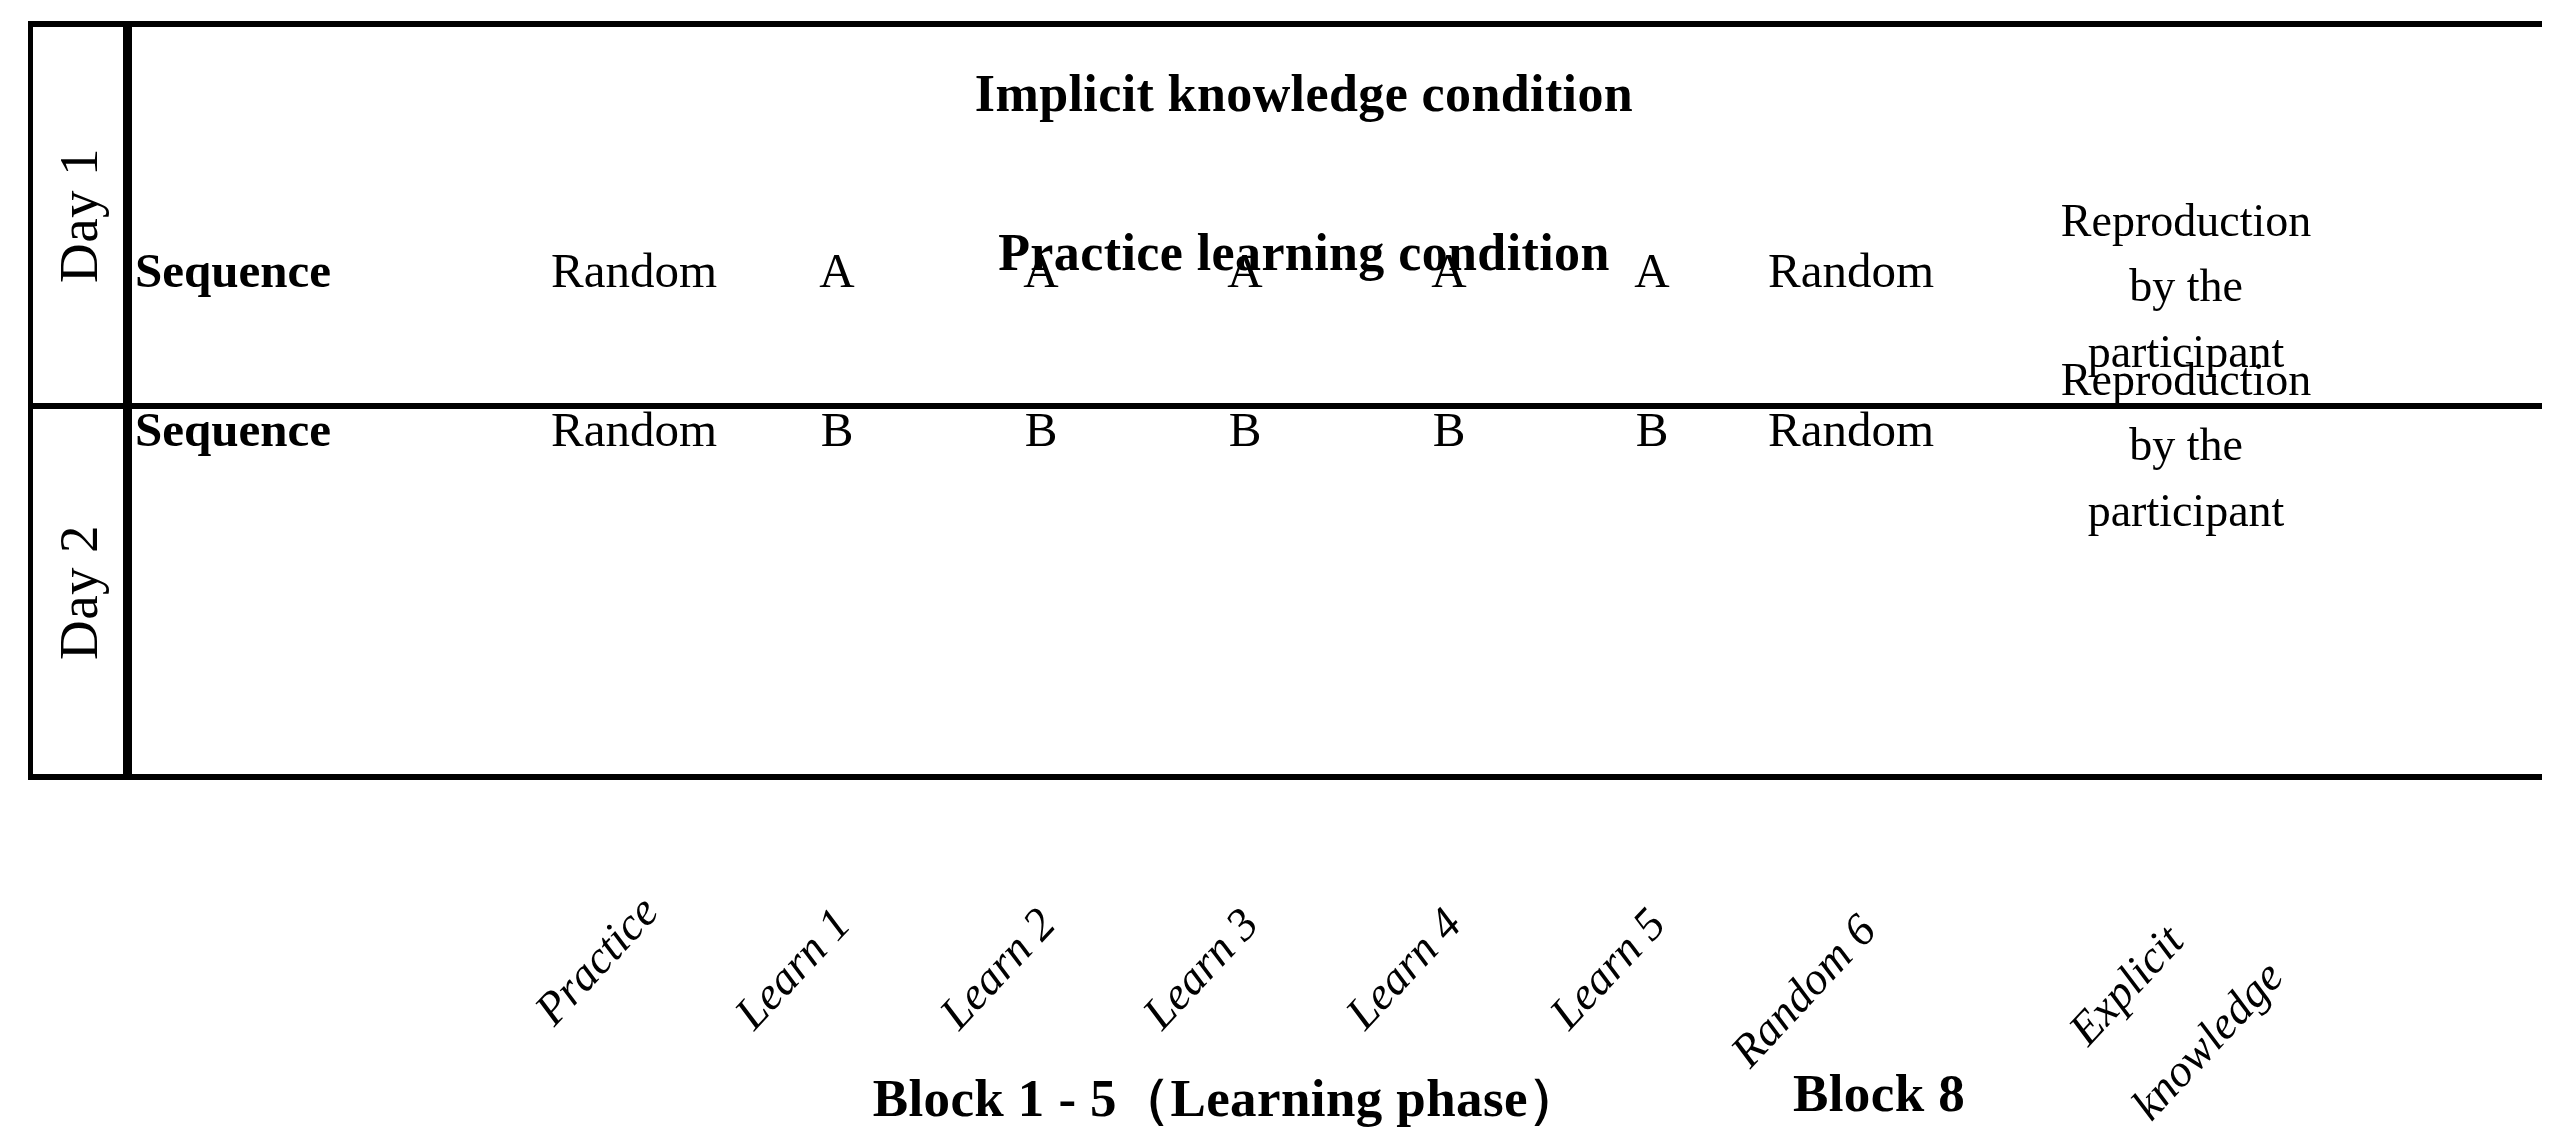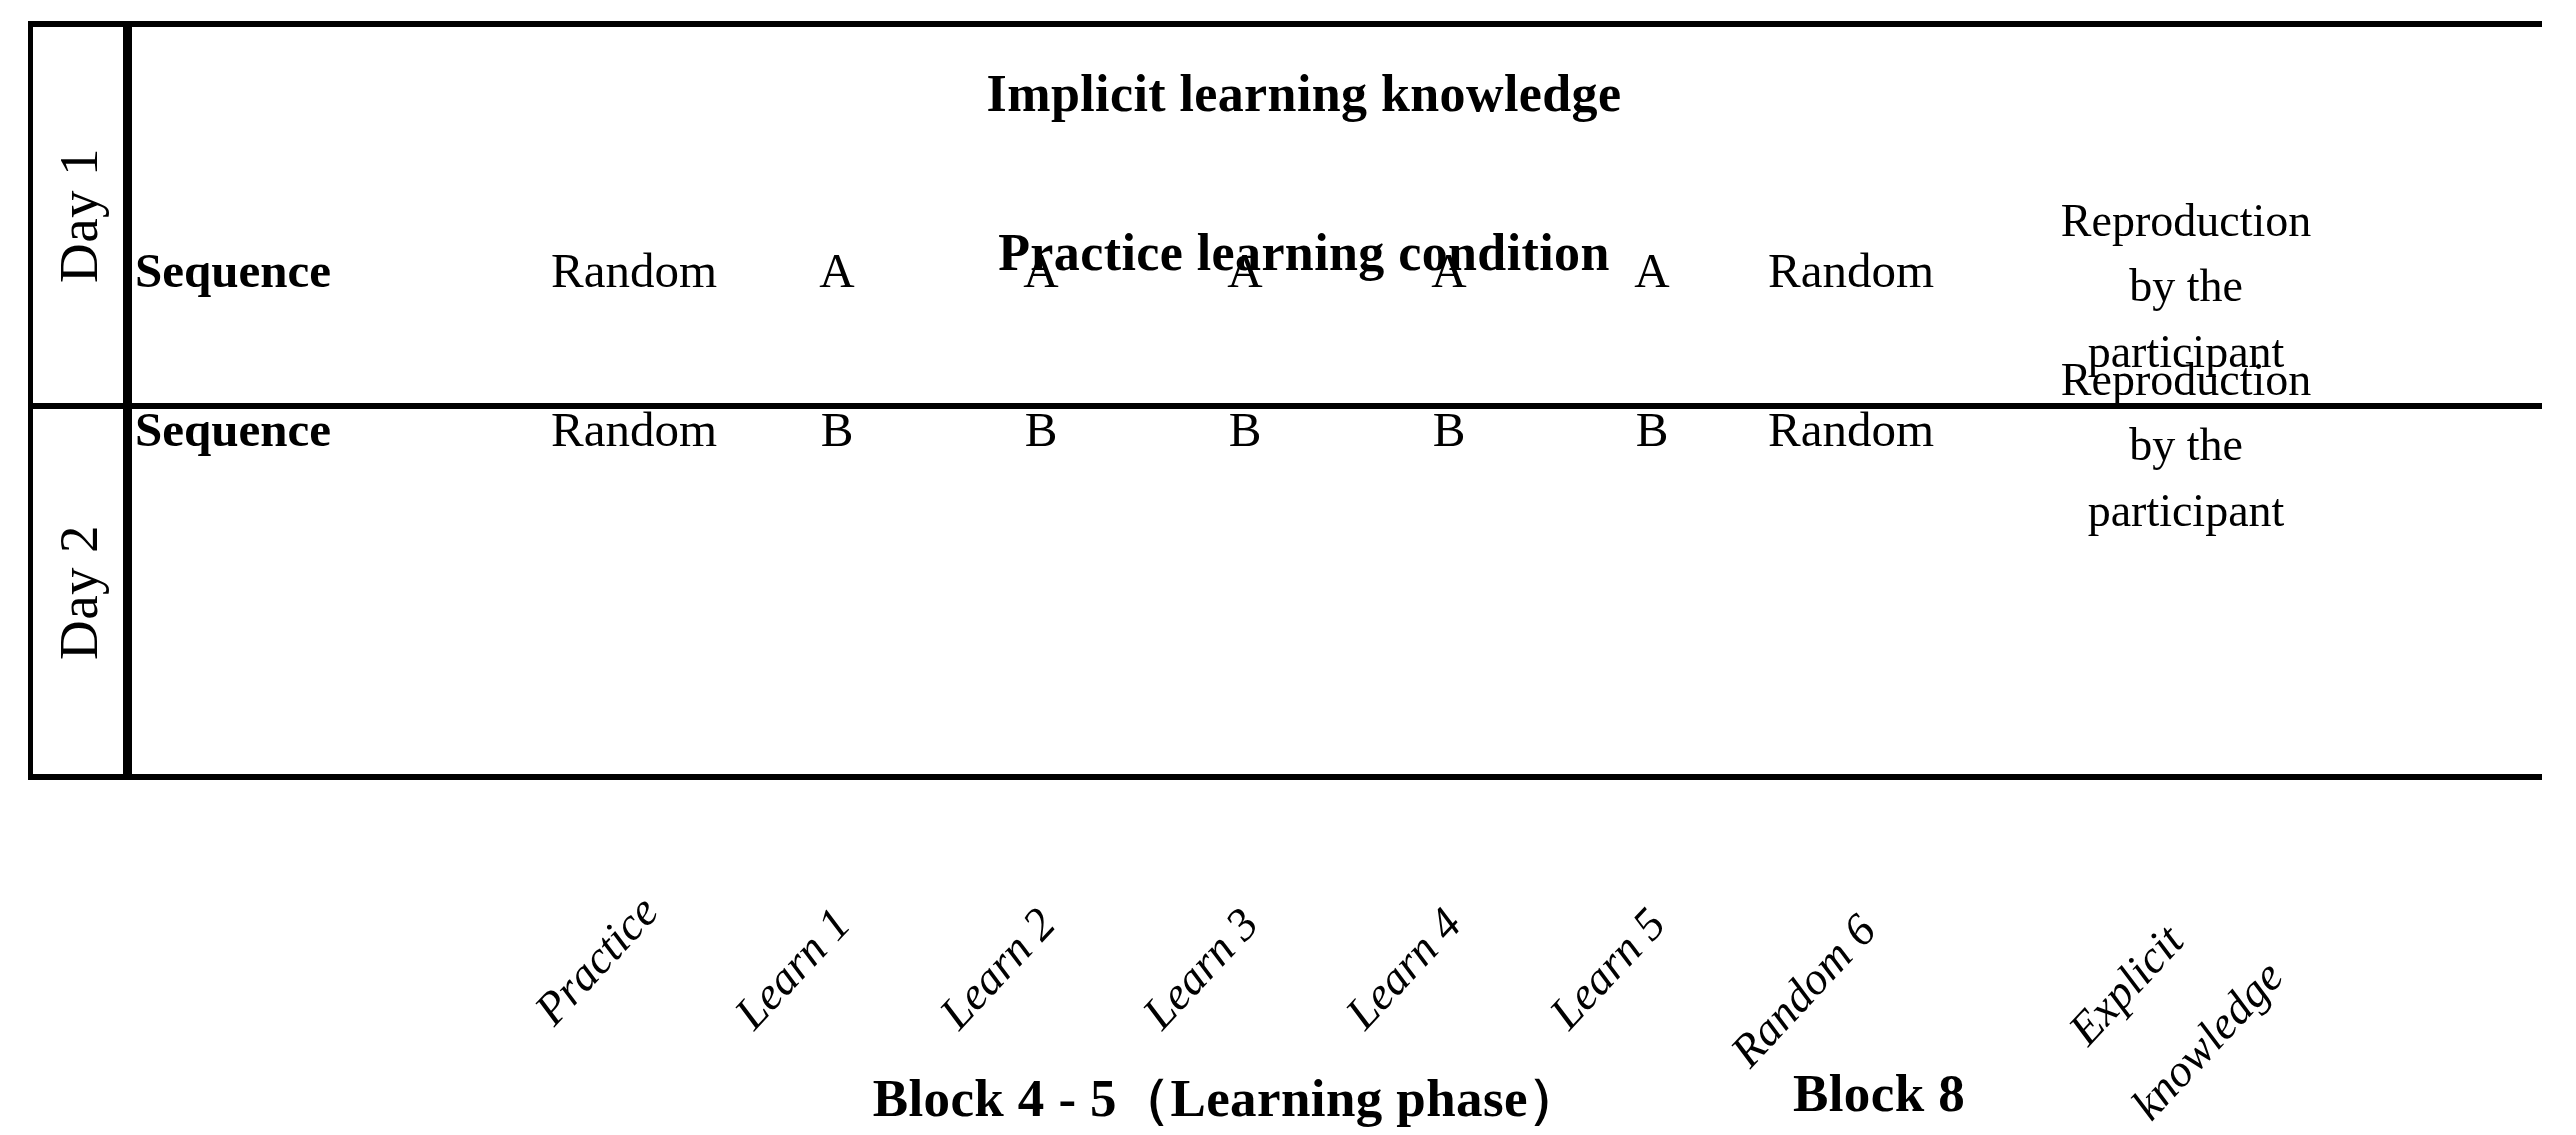--- a/index.html
+++ b/index.html
@@ -97,21 +97,21 @@
   <div class="hline" style="left:28px;  top:403px;  width:2514px; height:6.3px;"></div>
   <div class="hline" style="left:28px;  top:774px; width:2514px; height:6.3px;"></div>
 
   <div class="vline" style="left:28px;  top:21px; width:4.9px;  height:759px;"></div>
   <div class="vline" style="left:123px; top:21px; width:9px; height:759px;"></div>
 
   <div class="day-box" style="left:33px; top:27px; width:90px; height:376px;">
     <span class="day-text">Day 1</span>
   </div>
 
-  <div class="cond-title" style="left:1304px; top:64px;">Implicit learning knowledge</div>
+  <div class="cond-title" style="left:1304px; top:64px;">Implicit knowledge condition</div>
 
   <div class="cell left" style="left:135px; top:246px;">Sequence</div>
 
   <div class="cell center" style="left:634px;  top:246px;">Random</div>
   <div class="cell center" style="left:837px; top:246px;">A</div>
   <div class="cell center" style="left:1041px; top:246px;">A</div>
   <div class="cell center" style="left:1245px; top:246px;">A</div>
   <div class="cell center" style="left:1449px; top:246px;">A</div>
   <div class="cell center" style="left:1652px; top:246px;">A</div>
   <div class="cell center" style="left:1851px; top:246px;">Random</div>
@@ -147,17 +147,17 @@
   <div class="tick" style="left:560px;  top:987px;">Practice</div>
   <div class="tick" style="left:760px; top:991px;">Learn 1</div>
   <div class="tick" style="left:965px; top:991px;">Learn 2</div>
   <div class="tick" style="left:1168px; top:991px;">Learn 3</div>
   <div class="tick" style="left:1371px; top:991px;">Learn 4</div>
   <div class="tick" style="left:1575px; top:991px;">Learn 5</div>
   <div class="tick" style="left:1756px; top:1029px;">Random 6</div>
   <div class="tick" style="left:2094px; top:1007px;">Explicit</div>
   <div class="tick" style="left:2157px; top:1082px;">knowledge</div>
 
-  <div class="caption" style="left:1227px; top:1063px;">Block 4 - 5（Learning phase）</div>
+  <div class="caption" style="left:1227px; top:1063px;">Block 1 - 5（Learning phase）</div>
   <div class="caption" style="left:1879px; top:1063px;">Block 8</div>
 
 </div>
 
 
 </body></html>

